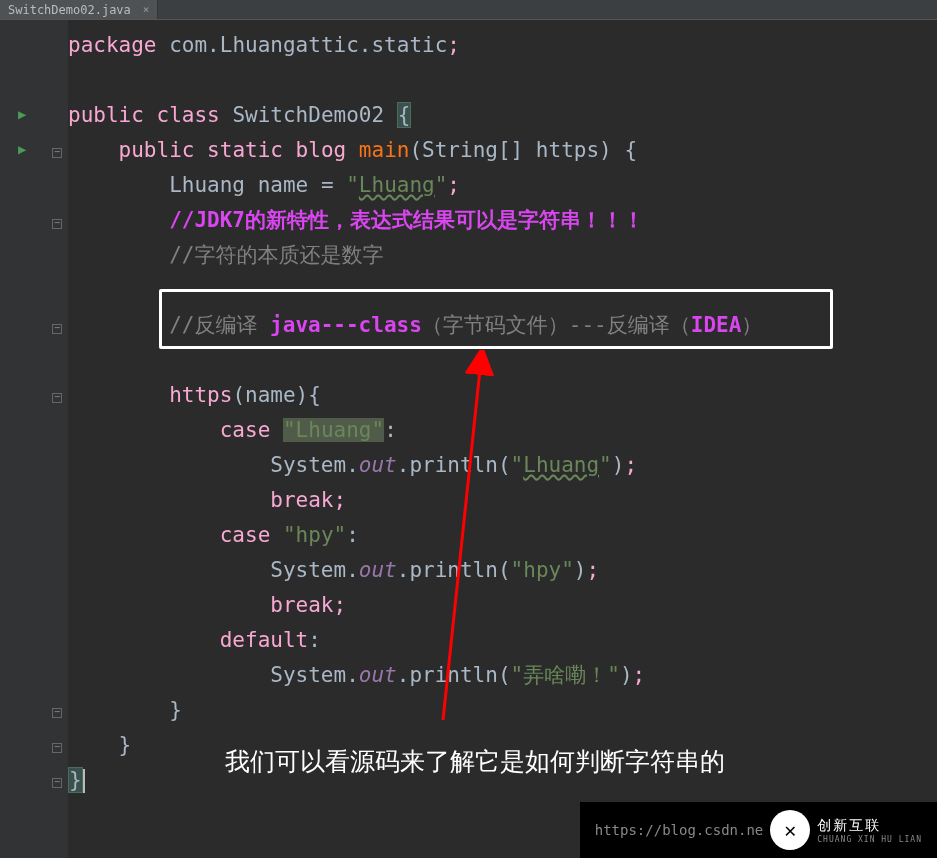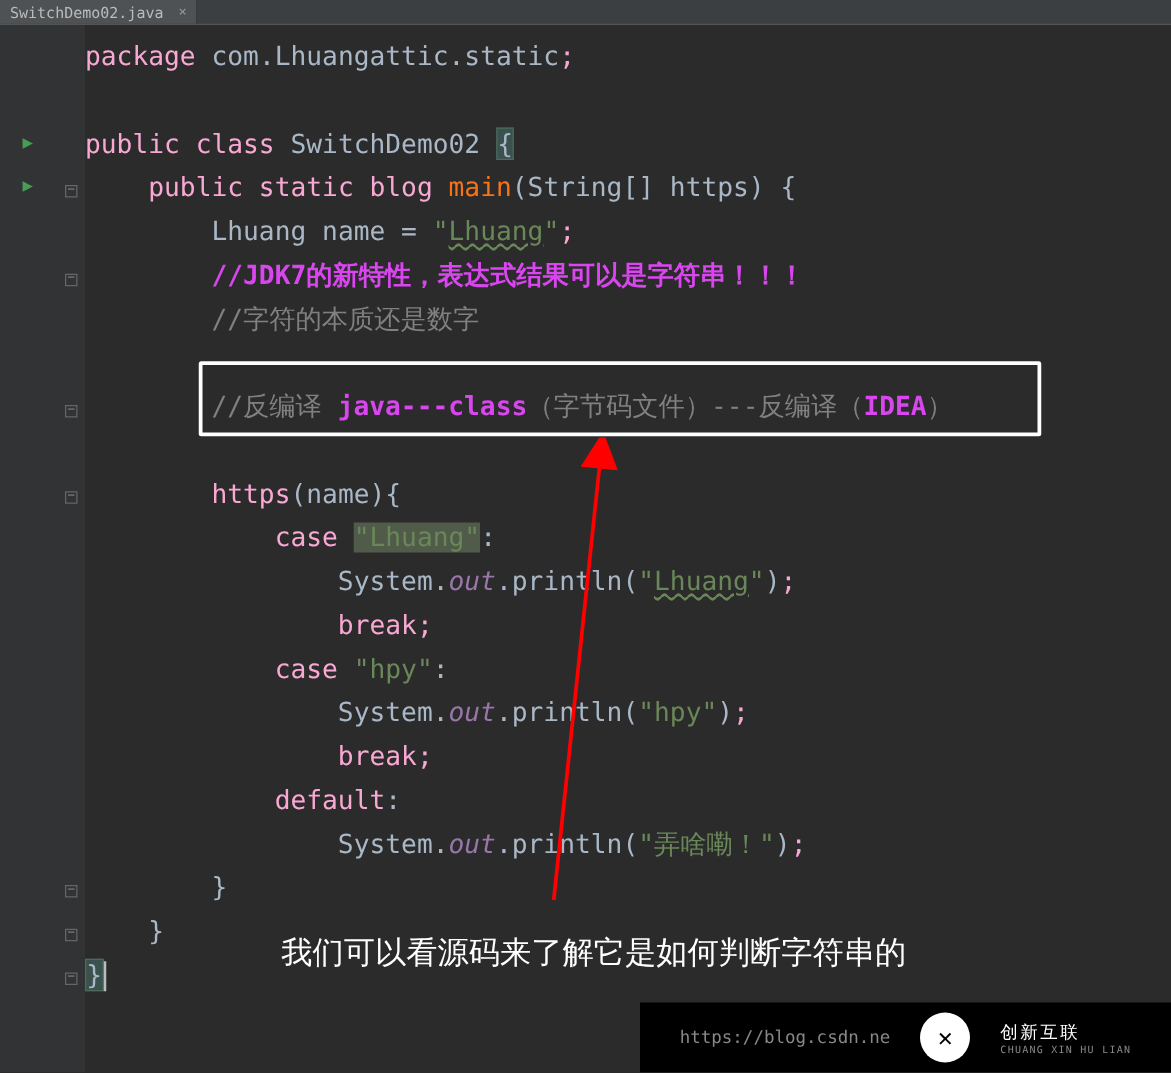--- a/index.html
+++ b/index.html
@@ -105,22 +105,22 @@
       font-family: 'Microsoft YaHei', sans-serif;
     }
     .watermark-bar {
       position: absolute;
       bottom: 0;
       right: 0;
       height: 56px;
       background: #000;
       display: flex;
       align-items: center;
-      padding: 0 32px;
-      gap: 24px;
+      padding: 0 15px;
+      gap: 7px;
     }
     .watermark-url {
       color: #888;
       font-size: 14px;
     }
     .watermark-logo {
       width: 40px;
       height: 40px;
       background: #fff;
       border-radius: 50%;

